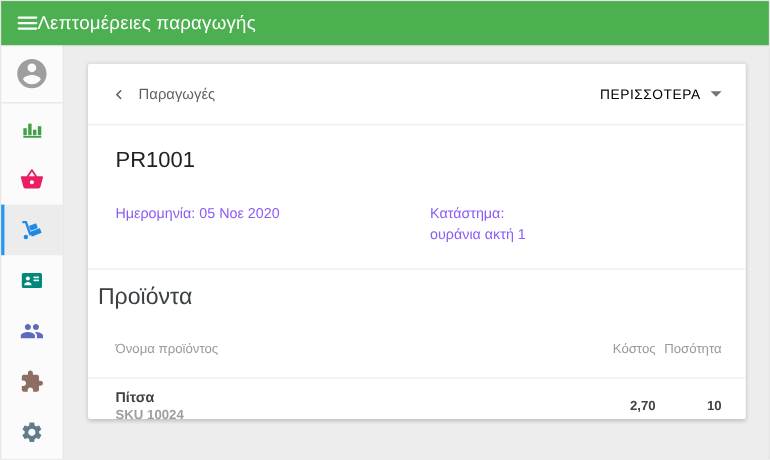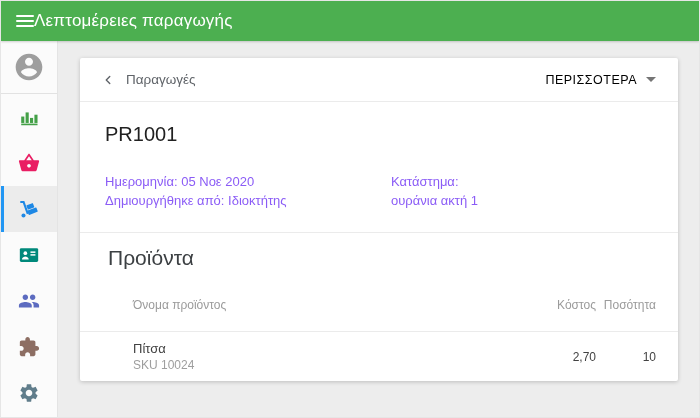--- a/index.html
+++ b/index.html
@@ -38,49 +38,49 @@
   .side-item.selected { background:#ececec; border-left:3px solid #2196F3; padding-right:3px; }
   .icon { display:inline-flex; align-items:center; justify-content:center; }
 
   
   .card {
     position:absolute; left:79px; top:57px; width:598px; height:323px;
     background:#fff; border-radius:2px;
     box-shadow:0 1px 4px rgba(0,0,0,.2);
   }
   .card-header {
-    height:44px; display:flex; align-items:center; justify-content:space-between;
+    height:56px; display:flex; align-items:center; justify-content:space-between;
     padding:0 22px 0 21px; border-bottom:1px solid #ebebeb;text-align:right;
   }
   .back-link { display:flex; align-items:center; color:#5f6368; font-size:13.5px; cursor:pointer; }
   .back-link .label { margin-left:11px; }
   .more-btn { display:flex; align-items:center; color:#000000; font-size:12.5px; letter-spacing:.5px; cursor:pointer; }
   .caret {
     width:0; height:0; margin-left:9px;
     border-left:5px solid transparent; border-right:5px solid transparent;
     border-top:5px solid #757575;
   }
 
   .doc-title { font-size:20px; font-weight:400; color:#212121; line-height:36px; padding:14px 25px 0; }
 
   .info-grid { display:flex; padding:20px 25px 0; font-size:13px; color:#8b5cf6; line-height:19px; }
   .info-col.left { width:286px; }
 
   .divider { height:1px; background:#ebebeb; }
   .sep1 { margin-top:22px; }
   .sep2 { margin-top:19px; }
 
-  .section-title { font-size:21px; font-weight:400; color:#3c4043; line-height:26px; padding:12px 28px 0; }
+  .section-title { font-size:21px; font-weight:400; color:#3c4043; line-height:26px; padding:12px 9px 0; }
 
   .thead { display:flex; align-items:flex-start; padding:27px 22px 0 25px; font-size:12px; color:#9b9b9b; line-height:14px; }
-  .col-name { flex:1 1 auto; min-width:0;margin-left:28px; }
+  .col-name { flex:1 1 auto; min-width:0; }
   .col-cost { width:60px; text-align:right; }
   .col-qty  { width:60px; text-align:right; }
 
-  .trow { display:flex; align-items:center; height:49px; padding:0 22px 0 25px; }
+  .trow { display:flex; align-items:center; height:49px; padding:0 22px 0 25px;font-weight:bold; }
   .prod-name { font-size:13px; color:#424242; line-height:17px; }
   .prod-sku  { font-size:12px; color:#9e9e9e; line-height:16px; }
   .cell-val  { font-size:12px; color:#424242; }
 </style>
 </head>
 <body>
 
 <div class="app">
 
   <div class="topbar">
@@ -182,24 +182,20 @@
     </div>
 
     <div class="doc-title">PR1001</div>
 
     <div class="info-grid">
       <div class="info-col left">
         <div>
           <span>Ημερομηνία:</span>
           <span>05 Νοε 2020</span>
         </div>
-        <div>
-          <span>Δημιουργήθηκε από:</span>
-          <span>Ιδιοκτήτης</span>
-        </div>
       </div>
       <div class="info-col right">
         <div>Κατάστημα:</div>
         <div>ουράνια ακτή 1</div>
       </div>
     </div>
 
     <div class="divider sep1"></div>
 
     <div class="section-title">Προϊόντα</div>

